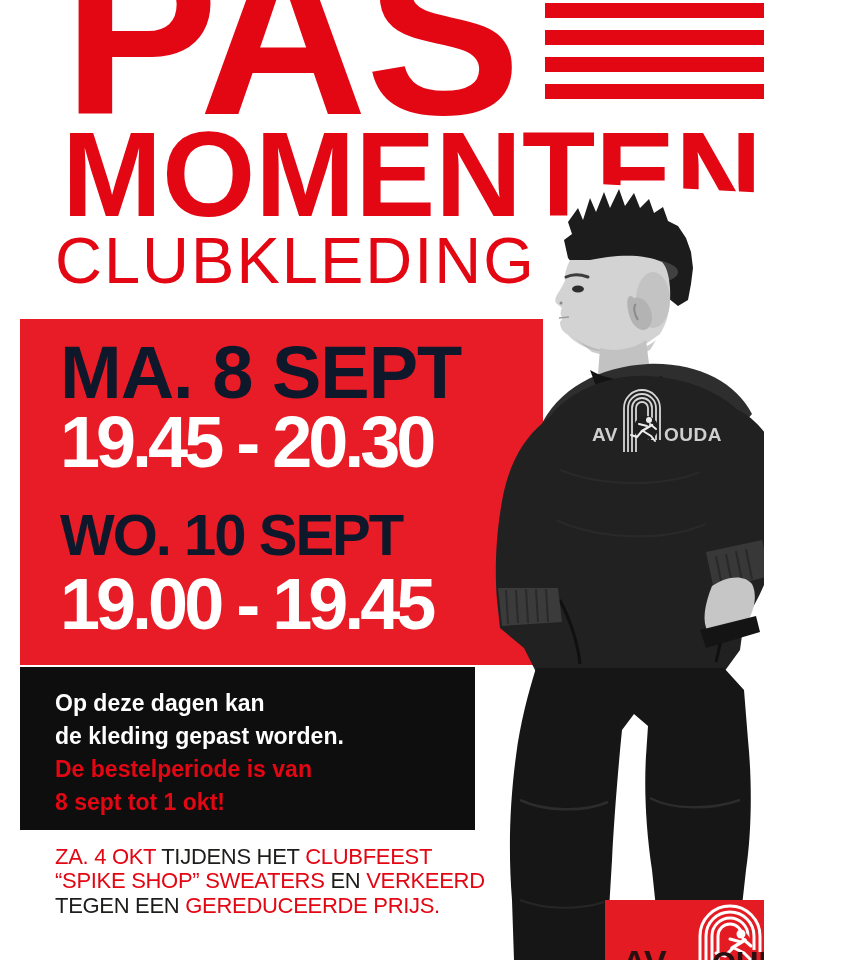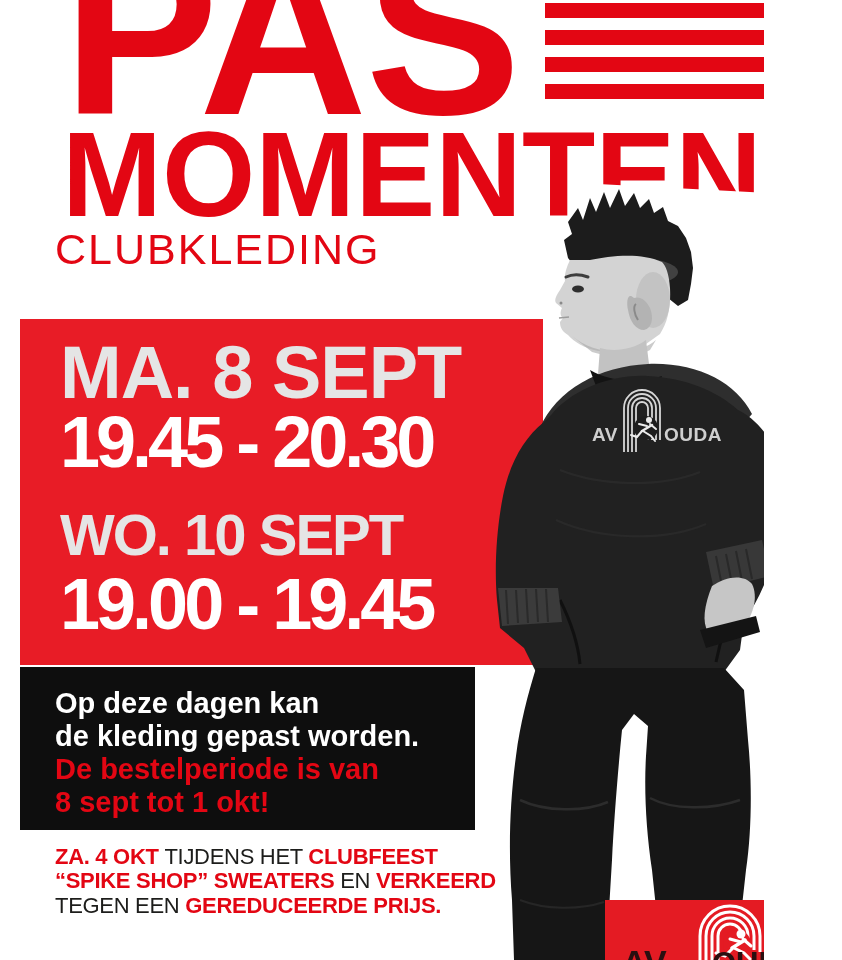--- a/index.html
+++ b/index.html
@@ -13,53 +13,53 @@
     font-weight:700;color:#e30613;letter-spacing:-2px;white-space:nowrap;
   }
   .stripes{position:absolute;left:545px;top:3px;width:243px;height:96px;}
   .stripes div{height:15px;margin-bottom:12px;background:#e30613;}
   .stripes div:last-child{margin-bottom:0;}
   .momenten{
     position:absolute;left:62px;top:114px;font-size:120px;line-height:1;
     font-weight:700;color:#e30613;white-space:nowrap;letter-spacing:0px;
   }
   .clubkleding{
-    position:absolute;left:55px;top:228px;font-size:43px;line-height:1;
+    position:absolute;left:55px;top:228px;font-size:65px;line-height:1;
     font-weight:400;color:#e30613;letter-spacing:2px;white-space:nowrap;
   }
   
   .datebox{
     position:absolute;left:20px;top:319px;width:523px;height:346px;
     background:#e81c26;box-sizing:border-box;padding:16px 0 0 40px;
   }
   .session{margin-bottom:24px;}
   .session .day{
-    font-size:74px;line-height:76px;font-weight:700;color:#e5e5e5;
+    font-size:74px;line-height:76px;font-weight:700;color:#0f172a;
     letter-spacing:-1px;white-space:nowrap;
   }
   .session:nth-of-type(2) .day{font-size:58px;letter-spacing:-2px;}
   .session .time{
     font-size:72px;line-height:62px;font-weight:700;color:#ffffff;
     letter-spacing:-4px;white-space:nowrap;
   }
   
   .infobox{
     position:absolute;left:20px;top:667px;width:455px;height:163px;
     background:#0e0e0e;box-sizing:border-box;padding:20px 0 0 35px;
   }
-  .infobox .iline{font-size:29px;line-height:33px;font-weight:700;white-space:nowrap;}
+  .infobox .iline{font-size:23px;line-height:33px;font-weight:700;white-space:nowrap;}
   .infobox .iwhite{color:#ffffff;}
   .infobox .ired{color:#e30613;}
   
   .para{
     position:absolute;left:55px;top:845px;width:470px;
     font-size:22px;line-height:24.3px;letter-spacing:-0.3px;
   }
   .pline{white-space:nowrap;}
-  .seg-red{color:#e30613;font-weight:700;}
+  .seg-red{color:#e30613;font-weight:400;}
   .seg-plain{color:#1d1d1b;font-weight:400;}
   
   .boysvg{position:absolute;left:440px;top:158px;width:402px;height:802px;}
   .svgtext{font-family:"Liberation Sans",sans-serif;font-weight:700;}
 </style>
 </head>
 <body>
 
 <div id="poster">
 

